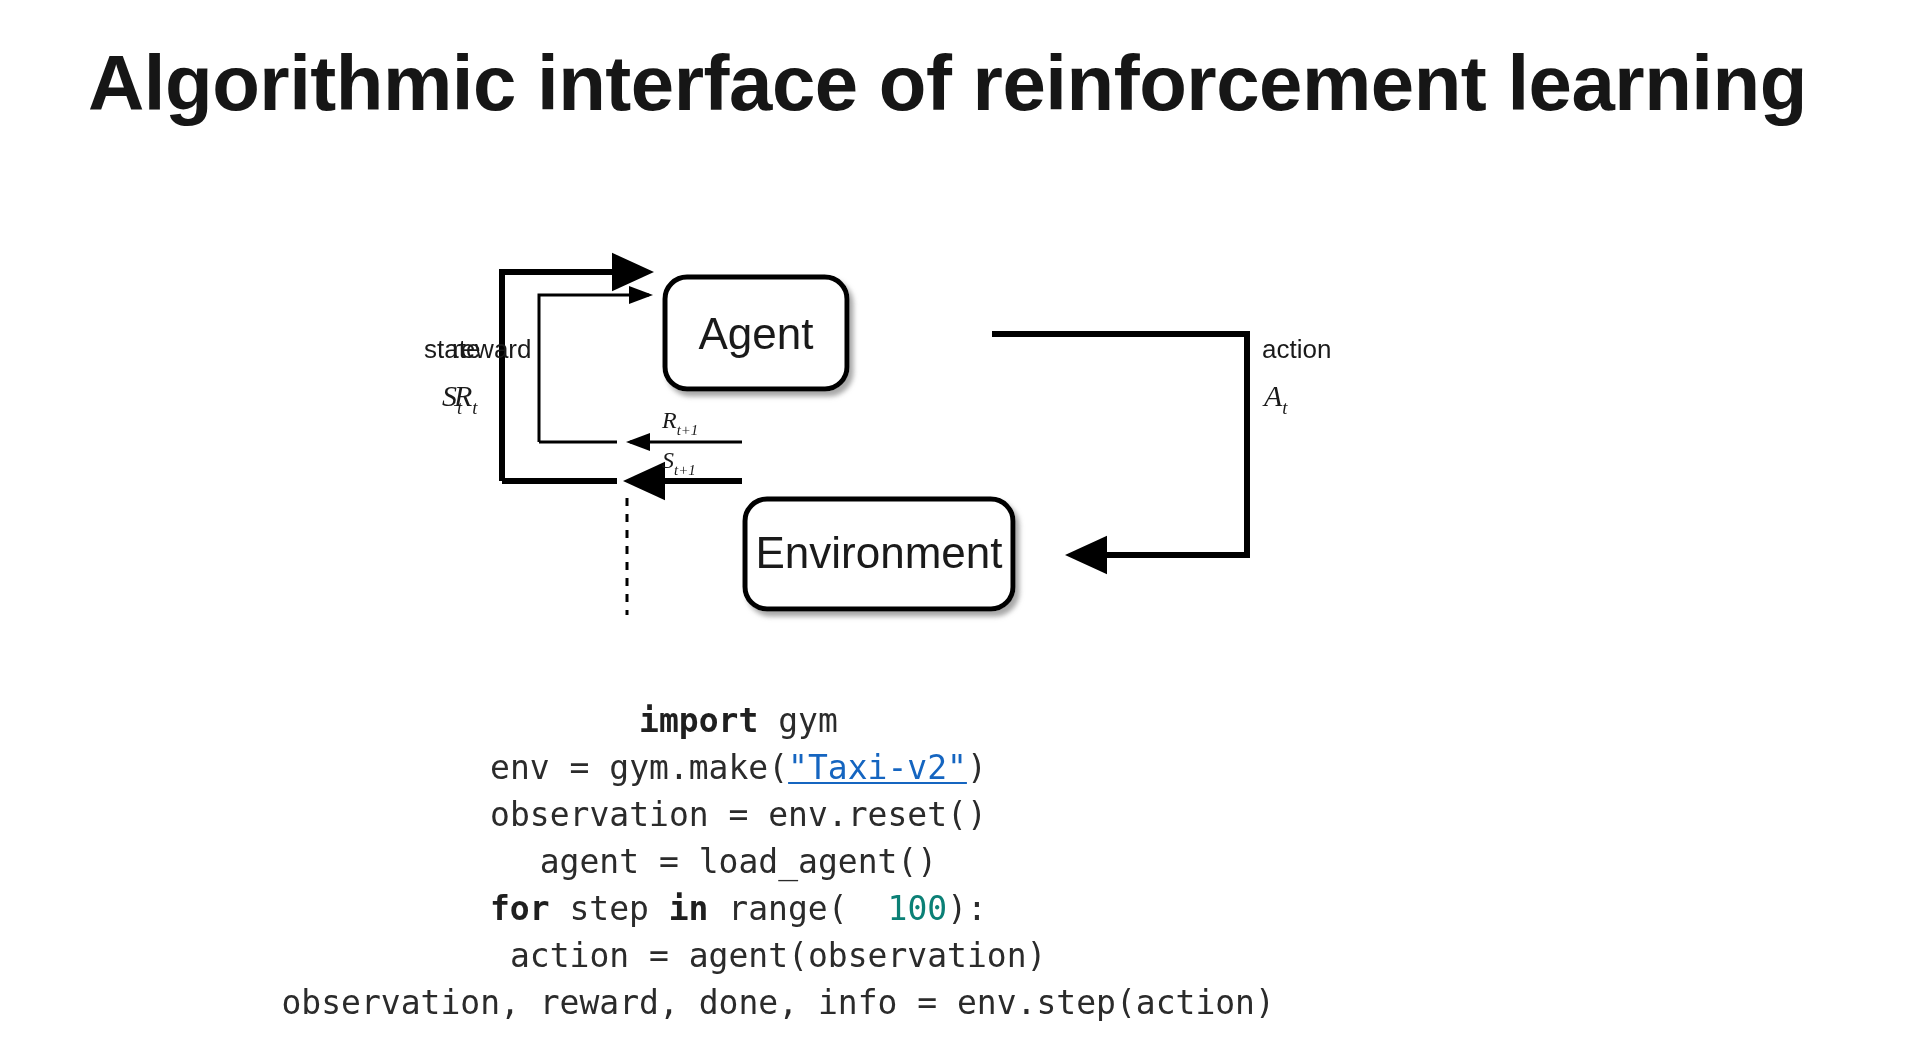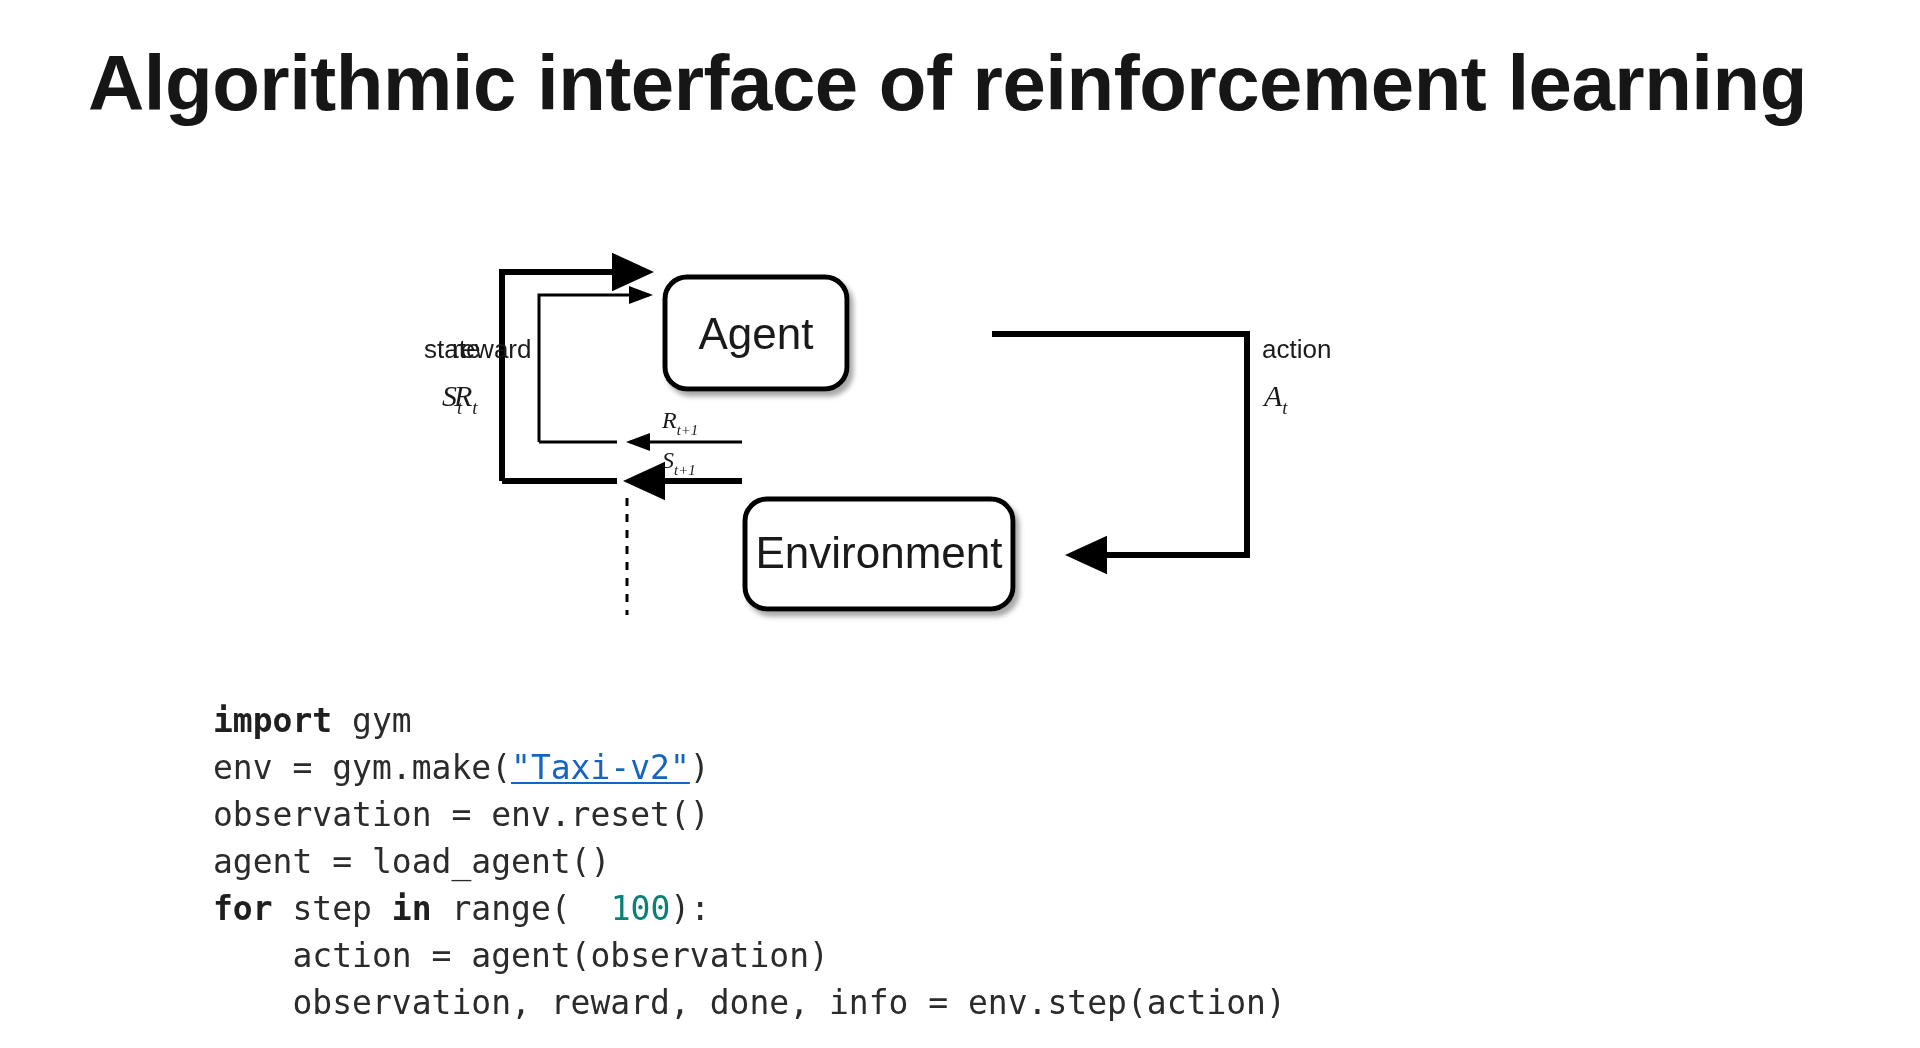--- a/index.html
+++ b/index.html
@@ -67,27 +67,28 @@
     font-size: 24px;
     fill: #1a1a1a;
   }
   .sub {
     font-size: 0.62em;
   }
 
   
   #code-block {
     position: absolute;
-    left: 213px;
+    left: 202px;
     top: 697px;
     font-family: "DejaVu Sans Mono", monospace;
     font-size: 33px;
     line-height: 47px;
     color: #2b2b2b;
     white-space: pre;
+    text-align: center;
   }
   #code-block .ln {
     white-space: pre;
     display: block;
     height: 47px;
   }
   .kw { font-weight: bold; color: #1f1f1f; }
   .num { color: #0b8076; margin-left: 40px; }
   .lnk {
     color: #1565c0;

